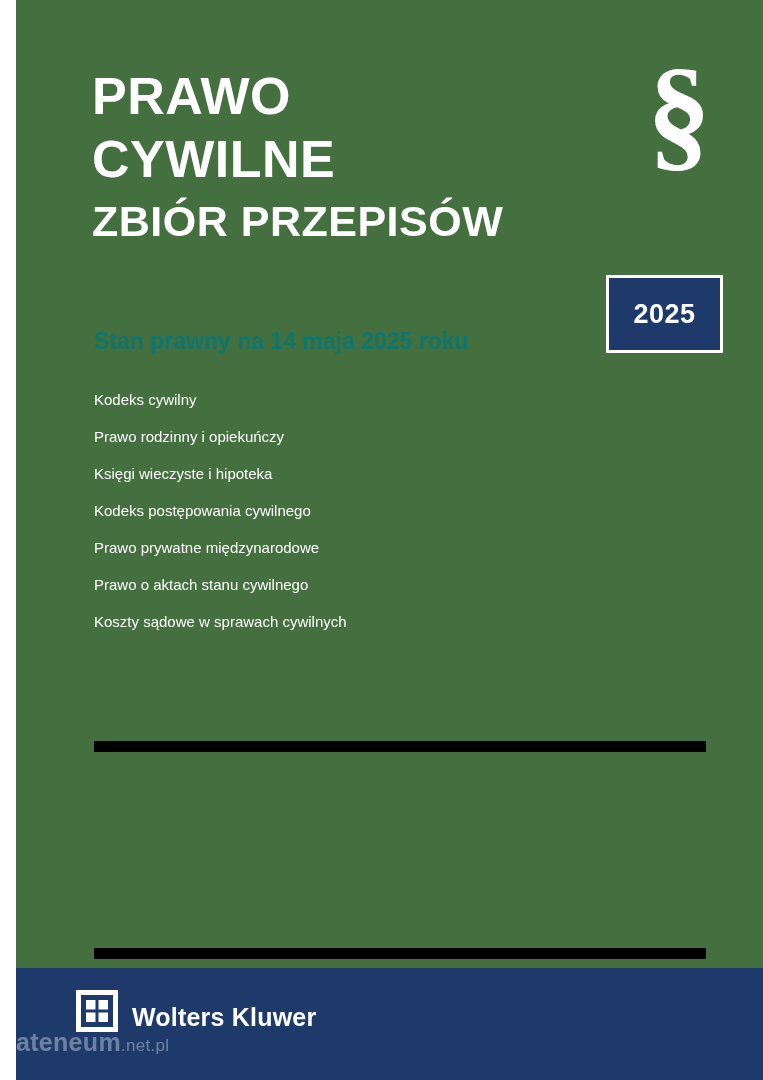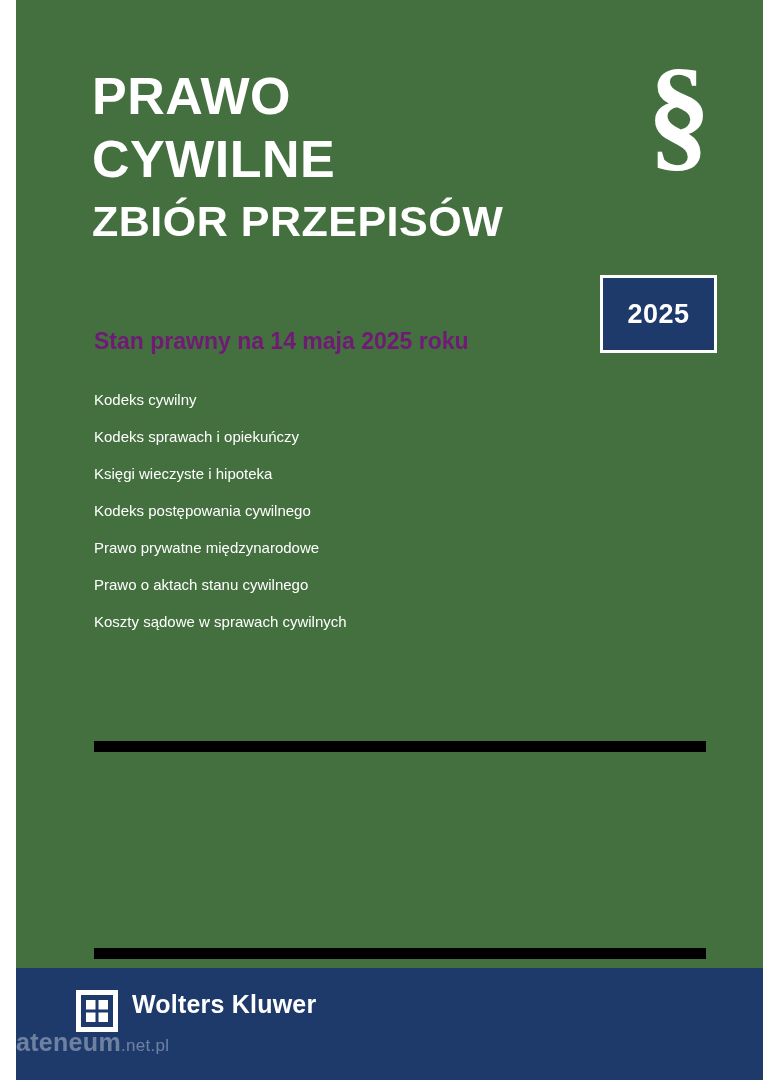--- a/index.html
+++ b/index.html
@@ -58,21 +58,21 @@
     color: #ffffff;
     font-family: "Liberation Serif", serif;
     font-size: 128px;
     font-weight: bold;
     line-height: 1;
   }
 
   
   .year-badge {
     position: absolute;
-    right: 62px;
+    right: 56px;
     top: 275px;
     width: 117px;
     height: 78px;
     background: #1d3a6b;
     border: 3px solid #ffffff;
     display: flex;
     align-items: center;
     justify-content: center;
   }
   .year-badge span {
@@ -80,21 +80,21 @@
     font-size: 27px;
     font-weight: bold;
     letter-spacing: 0.5px;
   }
 
   
   .legal-status {
     position: absolute;
     left: 78px;
     top: 328px;
-    color: #701a75;
+    color: #0f766e;
     font-size: 23px;
     font-weight: bold;
     text-align: center;
   }
 
   
   .contents {
     position: absolute;
     left: 78px;
     top: 392px;
@@ -119,21 +119,21 @@
   }
   .rule-1 { top: 741px; }
   .rule-2 { top: 948px; }
 
   
   .publisher {
     position: absolute;
     left: 60px;
     top: 990px;
     display: flex;
-    align-items: flex-start;
+    align-items: flex-end;
     gap: 14px;
   }
   .wk-mark {
     width: 42px;
     height: 42px;
     position: relative;
   }
   .wk-name {
     color: #ffffff;
     font-size: 25px;
@@ -174,21 +174,21 @@
   <div class="para-symbol">§</div>
 
   <div class="year-badge">
     <span>2025</span>
   </div>
 
   <div class="legal-status">Stan prawny na 14 maja 2025 roku</div>
 
   <ul class="contents">
     <li>Kodeks cywilny</li>
-    <li>Kodeks sprawach i opiekuńczy</li>
+    <li>Prawo rodzinny i opiekuńczy</li>
     <li>Księgi wieczyste i hipoteka</li>
     <li>Kodeks postępowania cywilnego</li>
     <li>Prawo prywatne międzynarodowe</li>
     <li>Prawo o aktach stanu cywilnego</li>
     <li>Koszty sądowe w sprawach cywilnych</li>
   </ul>
 
   <div class="rule rule-1"></div>
   <div class="rule rule-2"></div>
 

